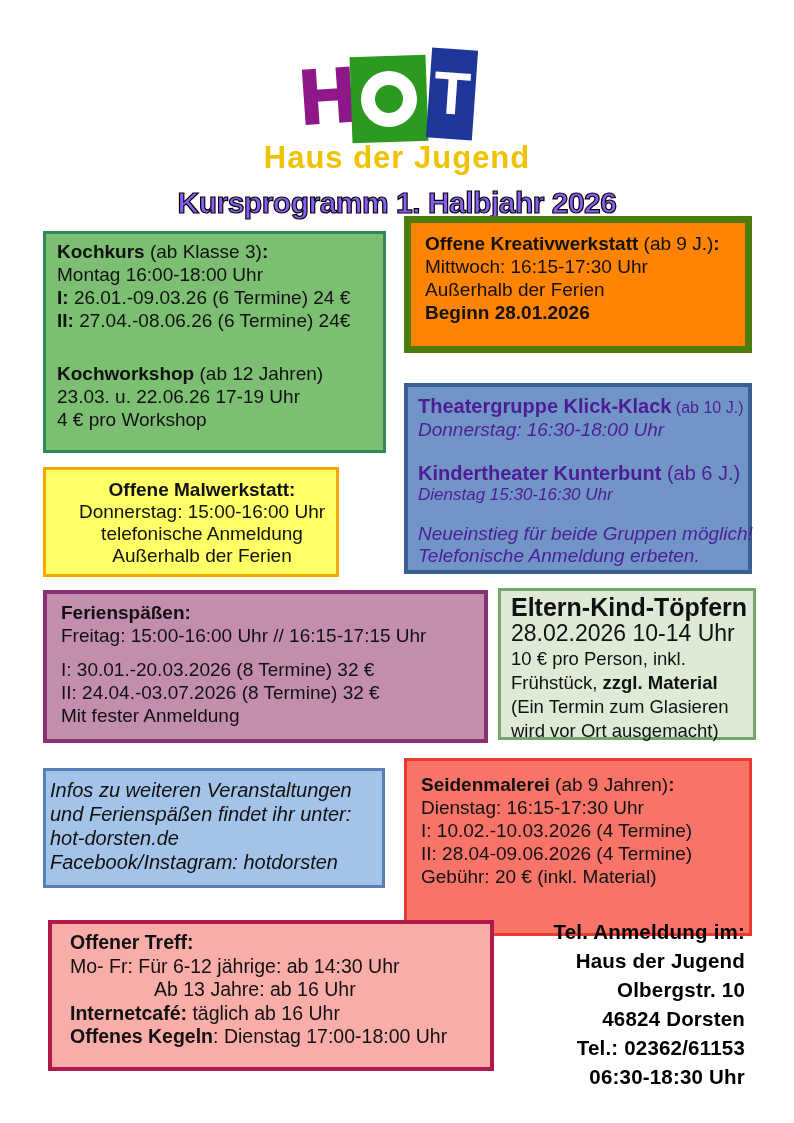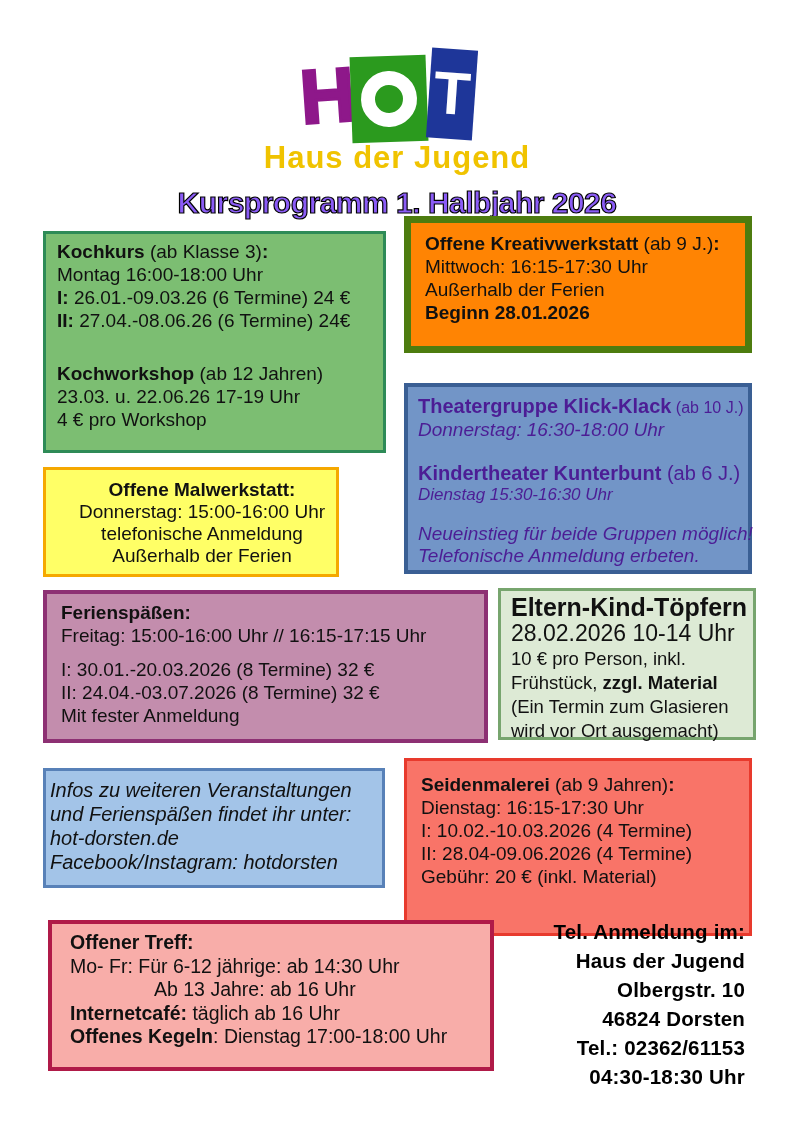--- a/index.html
+++ b/index.html
@@ -206,16 +206,16 @@
     <div class="line"><span class="b">Internetcafé:</span><span> täglich ab 16 Uhr</span></div>
     <div class="line"><span class="b">Offenes Kegeln</span><span>: Dienstag 17:00-18:00 Uhr</span></div>
   </section>
 
   <div class="contact">
     <div class="line">Tel. Anmeldung im:</div>
     <div class="line">Haus der Jugend</div>
     <div class="line">Olbergstr. 10</div>
     <div class="line">46824 Dorsten</div>
     <div class="line">Tel.: 02362/61153</div>
-    <div class="line">04:30-18:30 Uhr</div>
+    <div class="line">06:30-18:30 Uhr</div>
   </div>
 
 </div>
 
 </body></html>

